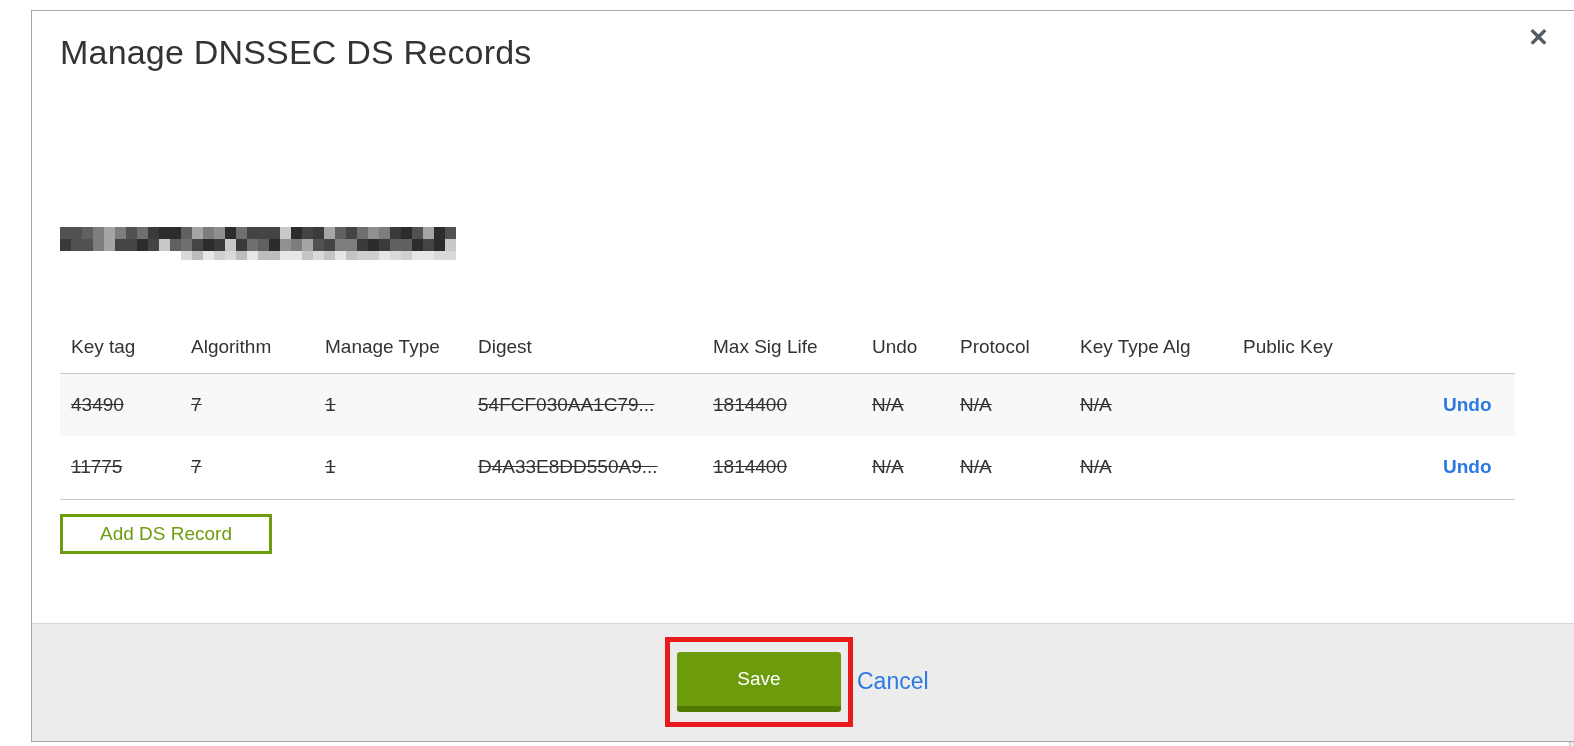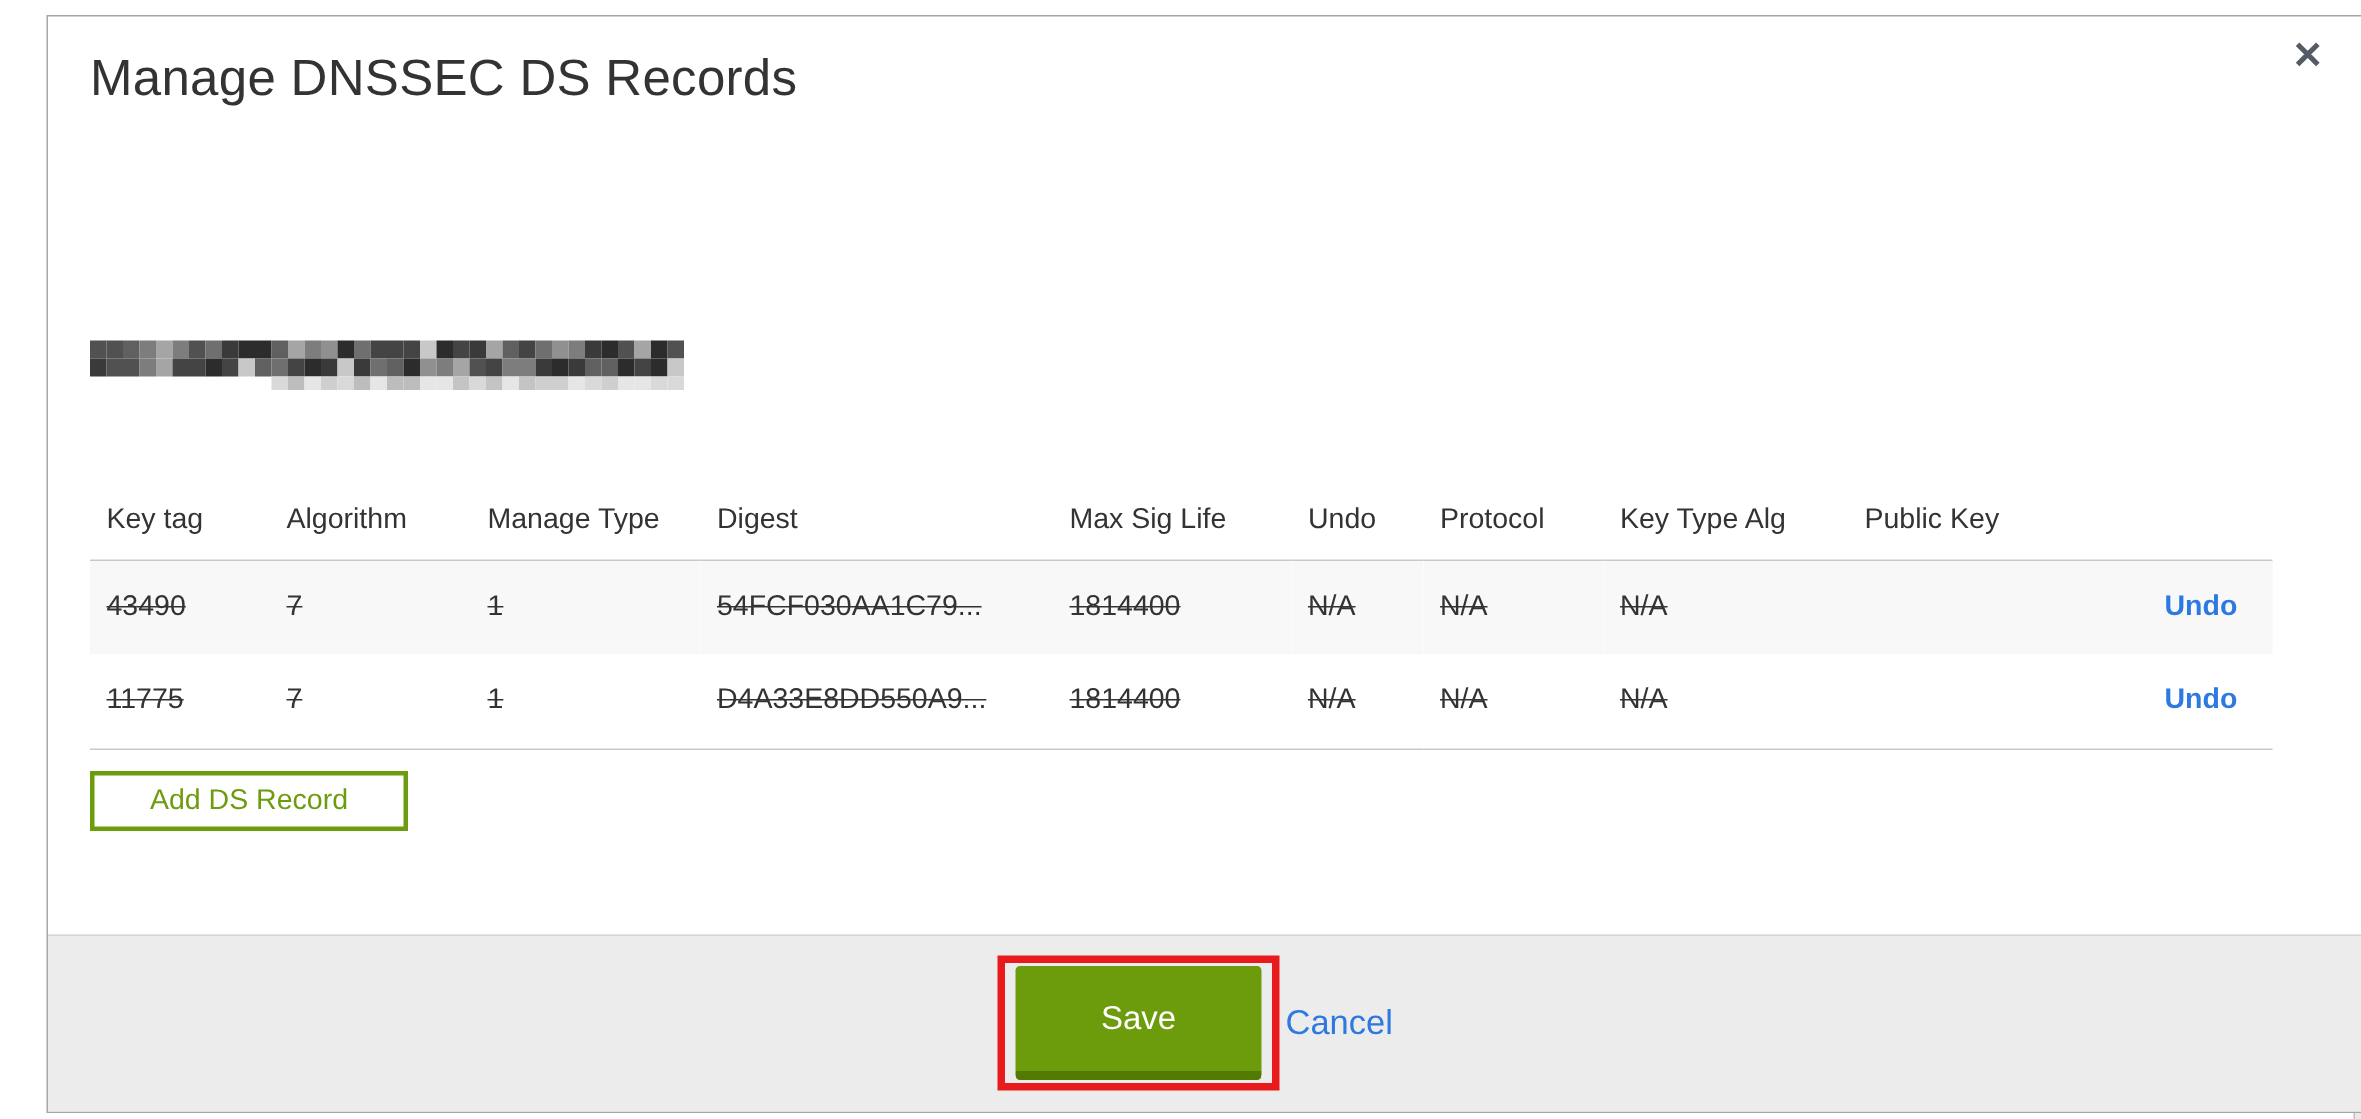--- a/index.html
+++ b/index.html
@@ -39,23 +39,23 @@
   .add-btn { position:absolute; left:28px; top:503px; width:212px; height:40px;
              background:#fff; border:3px solid #6e9c0f; color:#6e9c0f; font-size:19px;
              font-family:"Liberation Sans", sans-serif; cursor:pointer; }
 
   
   .modal-footer { position:absolute; left:0; right:0; bottom:0; top:612px;
                   background:#ececec; border-top:1px solid #d6d6d6; }
   .red-annotation { position:absolute; left:633px; top:13px; width:188px; height:90px;
                     border:5px solid #e81a1c; background:transparent;
                     display:flex; align-items:center; justify-content:center; }
-  .save-btn { width:164px; height:76px; background:#6c9c0b; border:none;
+  .save-btn { width:164px; height:60px; background:#6c9c0b; border:none;
               border-bottom:6px solid #527a02; border-radius:3px; color:#fff;
-              font-size:22px; font-family:"Liberation Sans", sans-serif; cursor:pointer; }
+              font-size:19px; font-family:"Liberation Sans", sans-serif; cursor:pointer; }
   .cancel-link { position:absolute; left:825px; top:44px; font-size:23px; }
 
   
   .bg-strip { position:absolute; left:1560px; top:0; width:14px; height:746px;
               background:#fff; overflow:hidden; }
   .bg-strip .frag { position:absolute; left:9px; white-space:nowrap; }
   .frag-label { color:#8a8a8a; font-weight:700; font-size:20px; }
   .frag-link  { color:#a9c5f0; font-size:18px; }
   .bg-strip-gray { position:absolute; left:1569px; top:597px; width:5px; height:149px;
                    background:#e9e9e9; border-left:1px solid #c2c2c2; border-top:1px solid #dcdcdc; }

